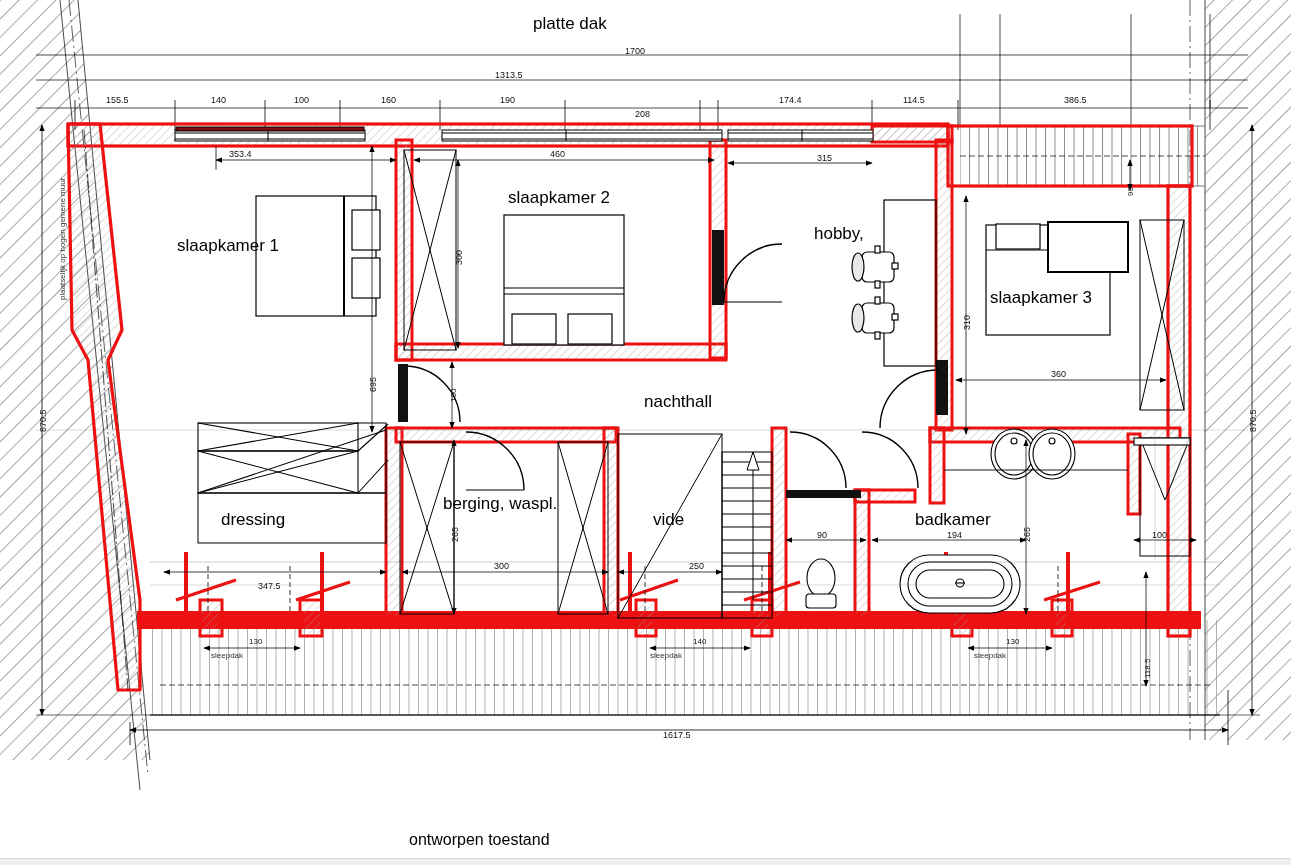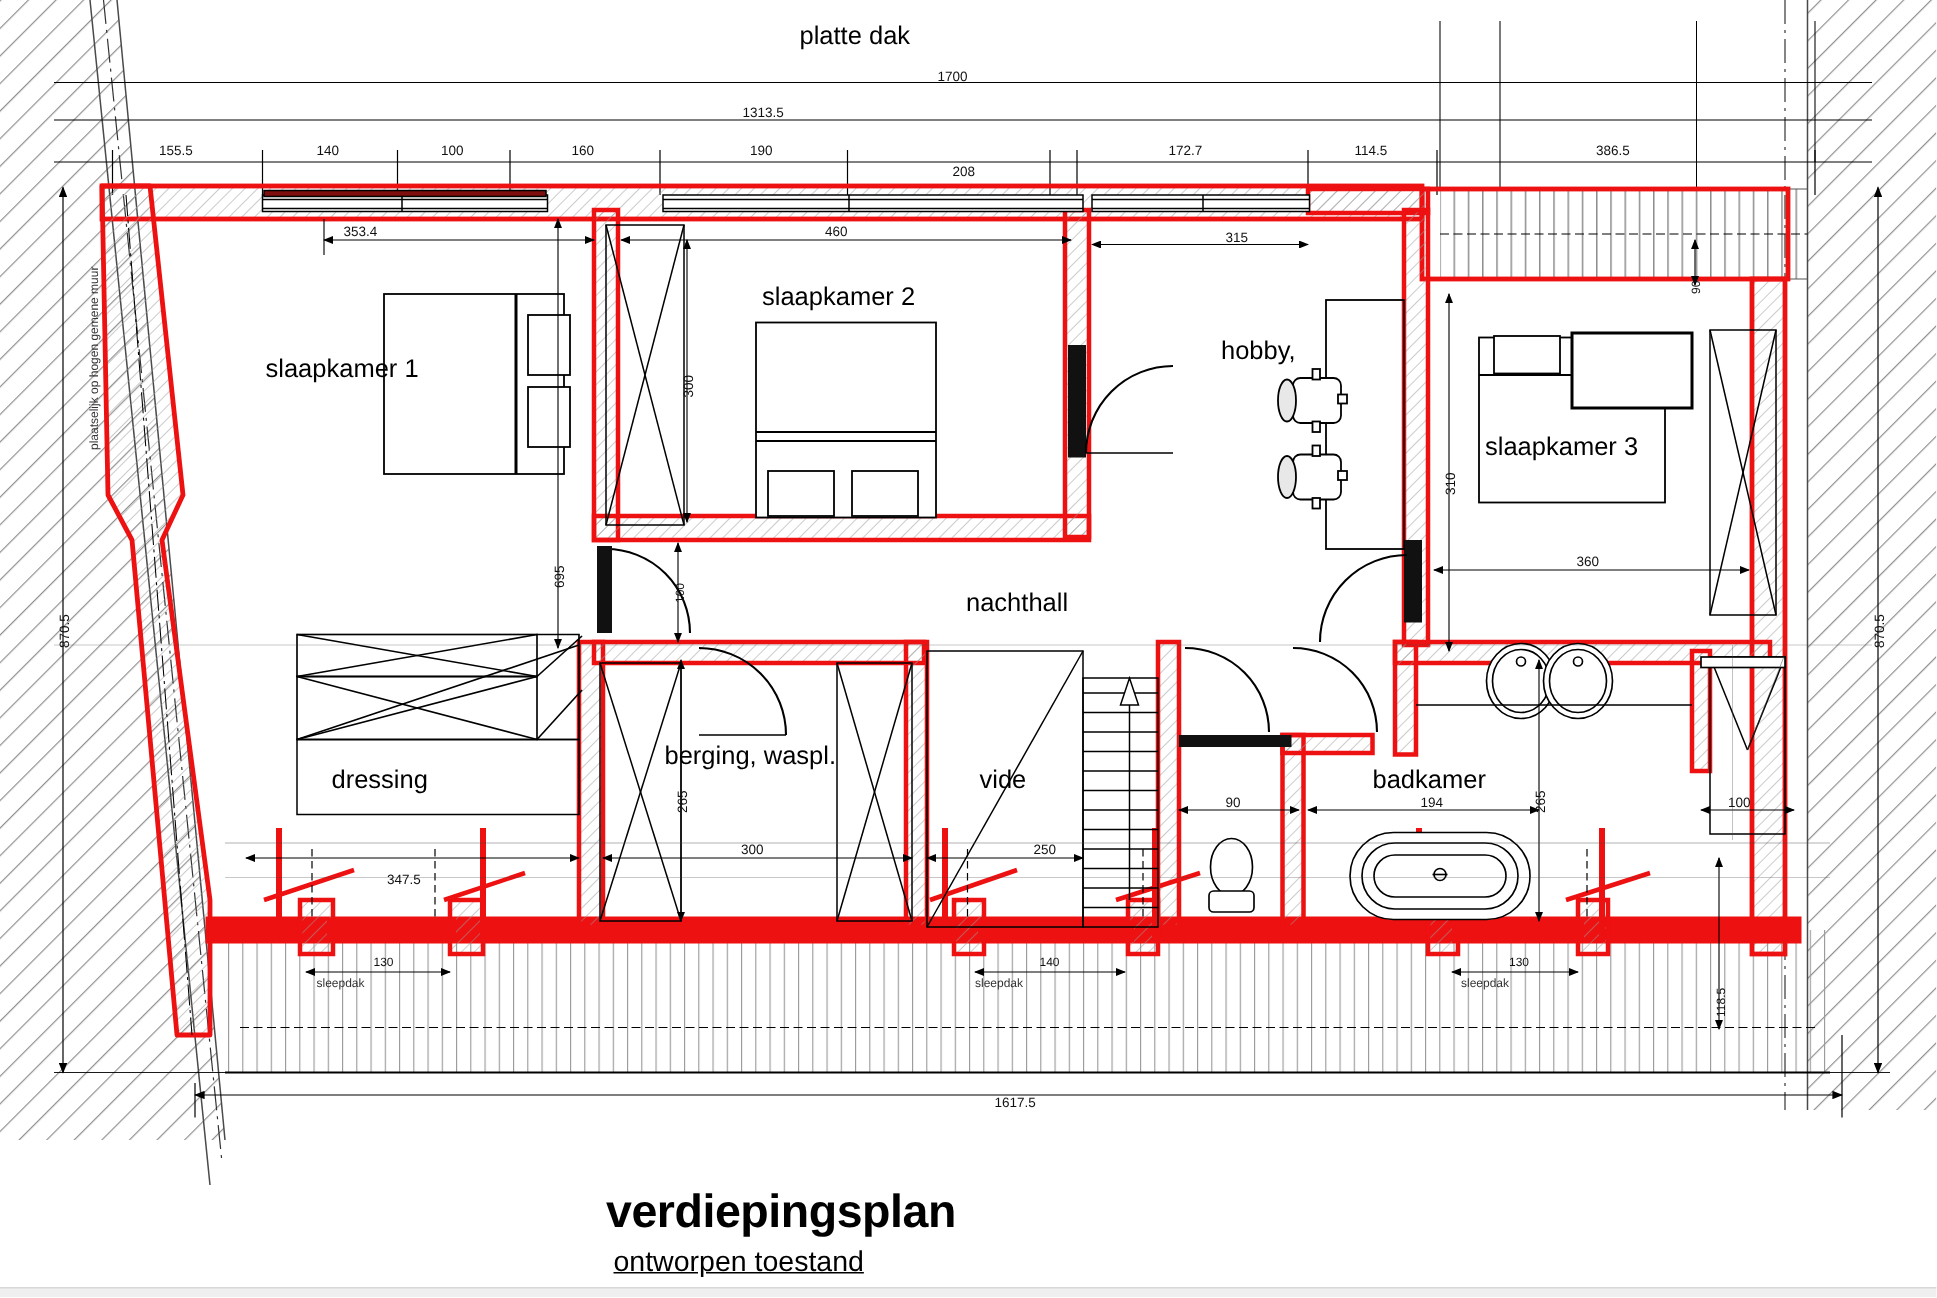--- a/index.html
+++ b/index.html
@@ -6,21 +6,21 @@
   body{width:1291px;height:865px;overflow:hidden;
        font-family:"Liberation Sans","DejaVu Sans",sans-serif;}
   #plan-root{position:relative;width:1291px;height:865px;background:#fff;}
   svg.drawing{position:absolute;left:0;top:0;width:1291px;height:865px;display:block;}
   .lbl{position:absolute;color:#000;white-space:nowrap;}
   .room-label{font-size:17px;}
   .dim{font-size:9px;color:#111;}
   .dim-sm{font-size:8px;color:#111;}
   .note{font-size:8px;color:#333;}
   .title-main{font-size:31px;font-weight:bold;letter-spacing:-0.3px;}
-  .title-sub{font-size:19px;text-decoration:underline;}
+  .title-sub{font-size:16px;}
   .vert{transform:rotate(-90deg);transform-origin:left top;}
   .footer-strip{position:absolute;left:0;bottom:0;width:1291px;height:6px;background:#efefef;border-top:1px solid #d8d8d8;}
 </style>
 </head>
 <body>
 
 <div id="plan-root">
 
   <svg class="drawing" viewBox="0 0 1291 865">
     <defs>
@@ -377,21 +377,21 @@
   <div class="lbl room-label" style="left:533px;top:14px;">platte dak</div>
 
   <div class="lbl dim" style="left:625px;top:46px;">1700</div>
   <div class="lbl dim" style="left:495px;top:70px;">1313.5</div>
   <div class="lbl dim" style="left:106px;top:95px;text-align:center;">155.5</div>
   <div class="lbl dim" style="left:211px;top:95px;">140</div>
   <div class="lbl dim" style="left:294px;top:95px;">100</div>
   <div class="lbl dim" style="left:381px;top:95px;">160</div>
   <div class="lbl dim" style="left:500px;top:95px;">190</div>
   <div class="lbl dim" style="left:635px;top:109px;">208</div>
-  <div class="lbl dim" style="left:779px;top:95px;">172.7</div>
+  <div class="lbl dim" style="left:779px;top:95px;">174.4</div>
   <div class="lbl dim" style="left:903px;top:95px;">114.5</div>
   <div class="lbl dim" style="left:1064px;top:95px;">386.5</div>
 
   <div class="lbl dim" style="left:229px;top:149px;">353.4</div>
   <div class="lbl dim" style="left:550px;top:149px;">460</div>
   <div class="lbl dim" style="left:817px;top:153px;">315</div>
   <div class="lbl dim" style="left:1051px;top:369px;">360</div>
 
   <div class="lbl dim vert" style="left:454px;top:265px;">300</div>
   <div class="lbl dim vert" style="left:368px;top:392px;">695</div>
@@ -426,17 +426,16 @@
   <div class="lbl room-label" style="left:177px;top:236px;">slaapkamer 1</div>
   <div class="lbl room-label" style="left:508px;top:188px;">slaapkamer 2</div>
   <div class="lbl room-label" style="left:990px;top:288px;">slaapkamer 3</div>
   <div class="lbl room-label" style="left:814px;top:224px;">hobby,</div>
   <div class="lbl room-label" style="left:644px;top:392px;">nachthall</div>
   <div class="lbl room-label" style="left:221px;top:510px;">dressing</div>
   <div class="lbl room-label" style="left:443px;top:494px;">berging, waspl.</div>
   <div class="lbl room-label" style="left:653px;top:510px;">vide</div>
   <div class="lbl room-label" style="left:915px;top:510px;">badkamer</div>
 
-  <div class="lbl title-main" style="left:404px;top:790px;">verdiepingsplan</div>
   <div class="lbl title-sub" style="left:409px;top:831px;">ontworpen toestand</div>
 
   <div class="footer-strip"></div>
 </div>
 
 </body></html>

